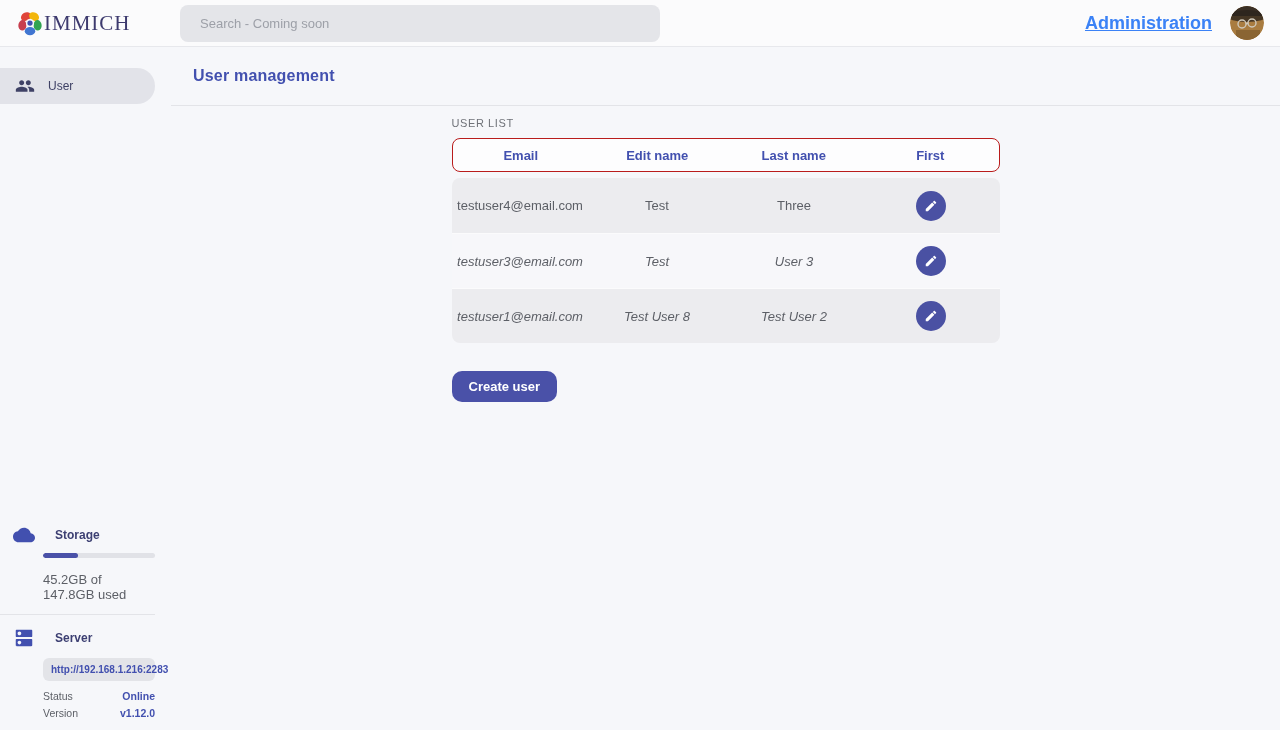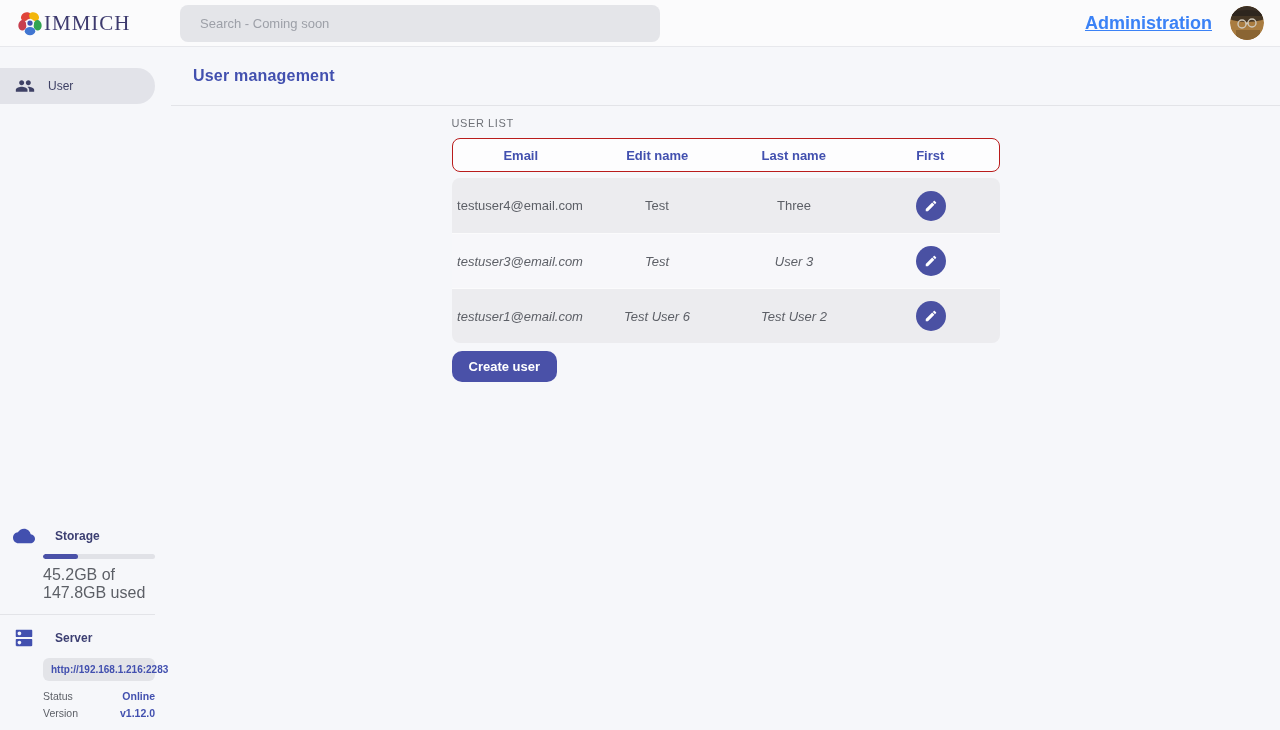--- a/index.html
+++ b/index.html
@@ -76,21 +76,21 @@
   .sb-title { font-size: 12px; font-weight: bold; color: #3c3f72; }
   .sb-ic { width: 22px; height: 22px; color: #4250af; flex-shrink: 0; }
   .progress-track {
     margin: 7px 16px 0 43px;
     height: 5px;
     background: #e1e2e7;
     border-radius: 3px;
     overflow: hidden;
   }
   .progress-fill { height: 100%; background: #4a51a8; border-radius: 3px; }
-  .usage-text { margin: 7px 16px 0 43px; font-size: 16px; color: #5c5f66; }
+  .usage-text { margin: 14px 16px 0 43px; font-size: 13px; color: #5c5f66; }
   .side-divider { margin: 12px 16px 12px 0; border: none; border-top: 1px solid #e3e4e8; }
   .server-chip {
     margin: 9px 16px 0 43px;
     background: #e3e4e8;
     border-radius: 6px;
     padding: 6px 8px;
     font-size: 10px;
     font-weight: bold;
     color: #4250af;
     text-align: center;
@@ -158,21 +158,21 @@
     background: #4a51a3;
     border: none;
     display: flex;
     align-items: center;
     justify-content: center;
     cursor: pointer;
   }
   .edit-btn svg { width: 14px; height: 14px; fill: #ffffff; }
 
   .create-btn {
-    margin-top: 8px;
+    margin-top: 28px;
     background: #4a51a8;
     color: #ffffff;
     border: none;
     border-radius: 10px;
     padding: 8px 17px;
     font-size: 13px;
     font-weight: bold;
     font-family: "Liberation Sans", sans-serif;
     cursor: pointer;
   }
@@ -296,21 +296,21 @@
           <div class="td edit-cell">
             <button class="edit-btn">
               <svg viewBox="0 0 24 24">
                   <path d="M3 17.25V21h3.75L17.81 9.94l-3.75-3.75L3 17.25zM20.71 7.04c.39-.39.39-1.02 0-1.41l-2.34-2.34c-.39-.39-1.02-.39-1.41 0l-1.83 1.83 3.75 3.75 1.83-1.83z"></path>
                 </svg>
             </button>
           </div>
         </div>
         <div class="trow">
           <div class="td">testuser1@email.com</div>
-          <div class="td">Test User 6</div>
+          <div class="td">Test User 8</div>
           <div class="td">Test User 2</div>
           <div class="td edit-cell">
             <button class="edit-btn">
               <svg viewBox="0 0 24 24">
                   <path d="M3 17.25V21h3.75L17.81 9.94l-3.75-3.75L3 17.25zM20.71 7.04c.39-.39.39-1.02 0-1.41l-2.34-2.34c-.39-.39-1.02-.39-1.41 0l-1.83 1.83 3.75 3.75 1.83-1.83z"></path>
                 </svg>
             </button>
           </div>
         </div>
       </div>

